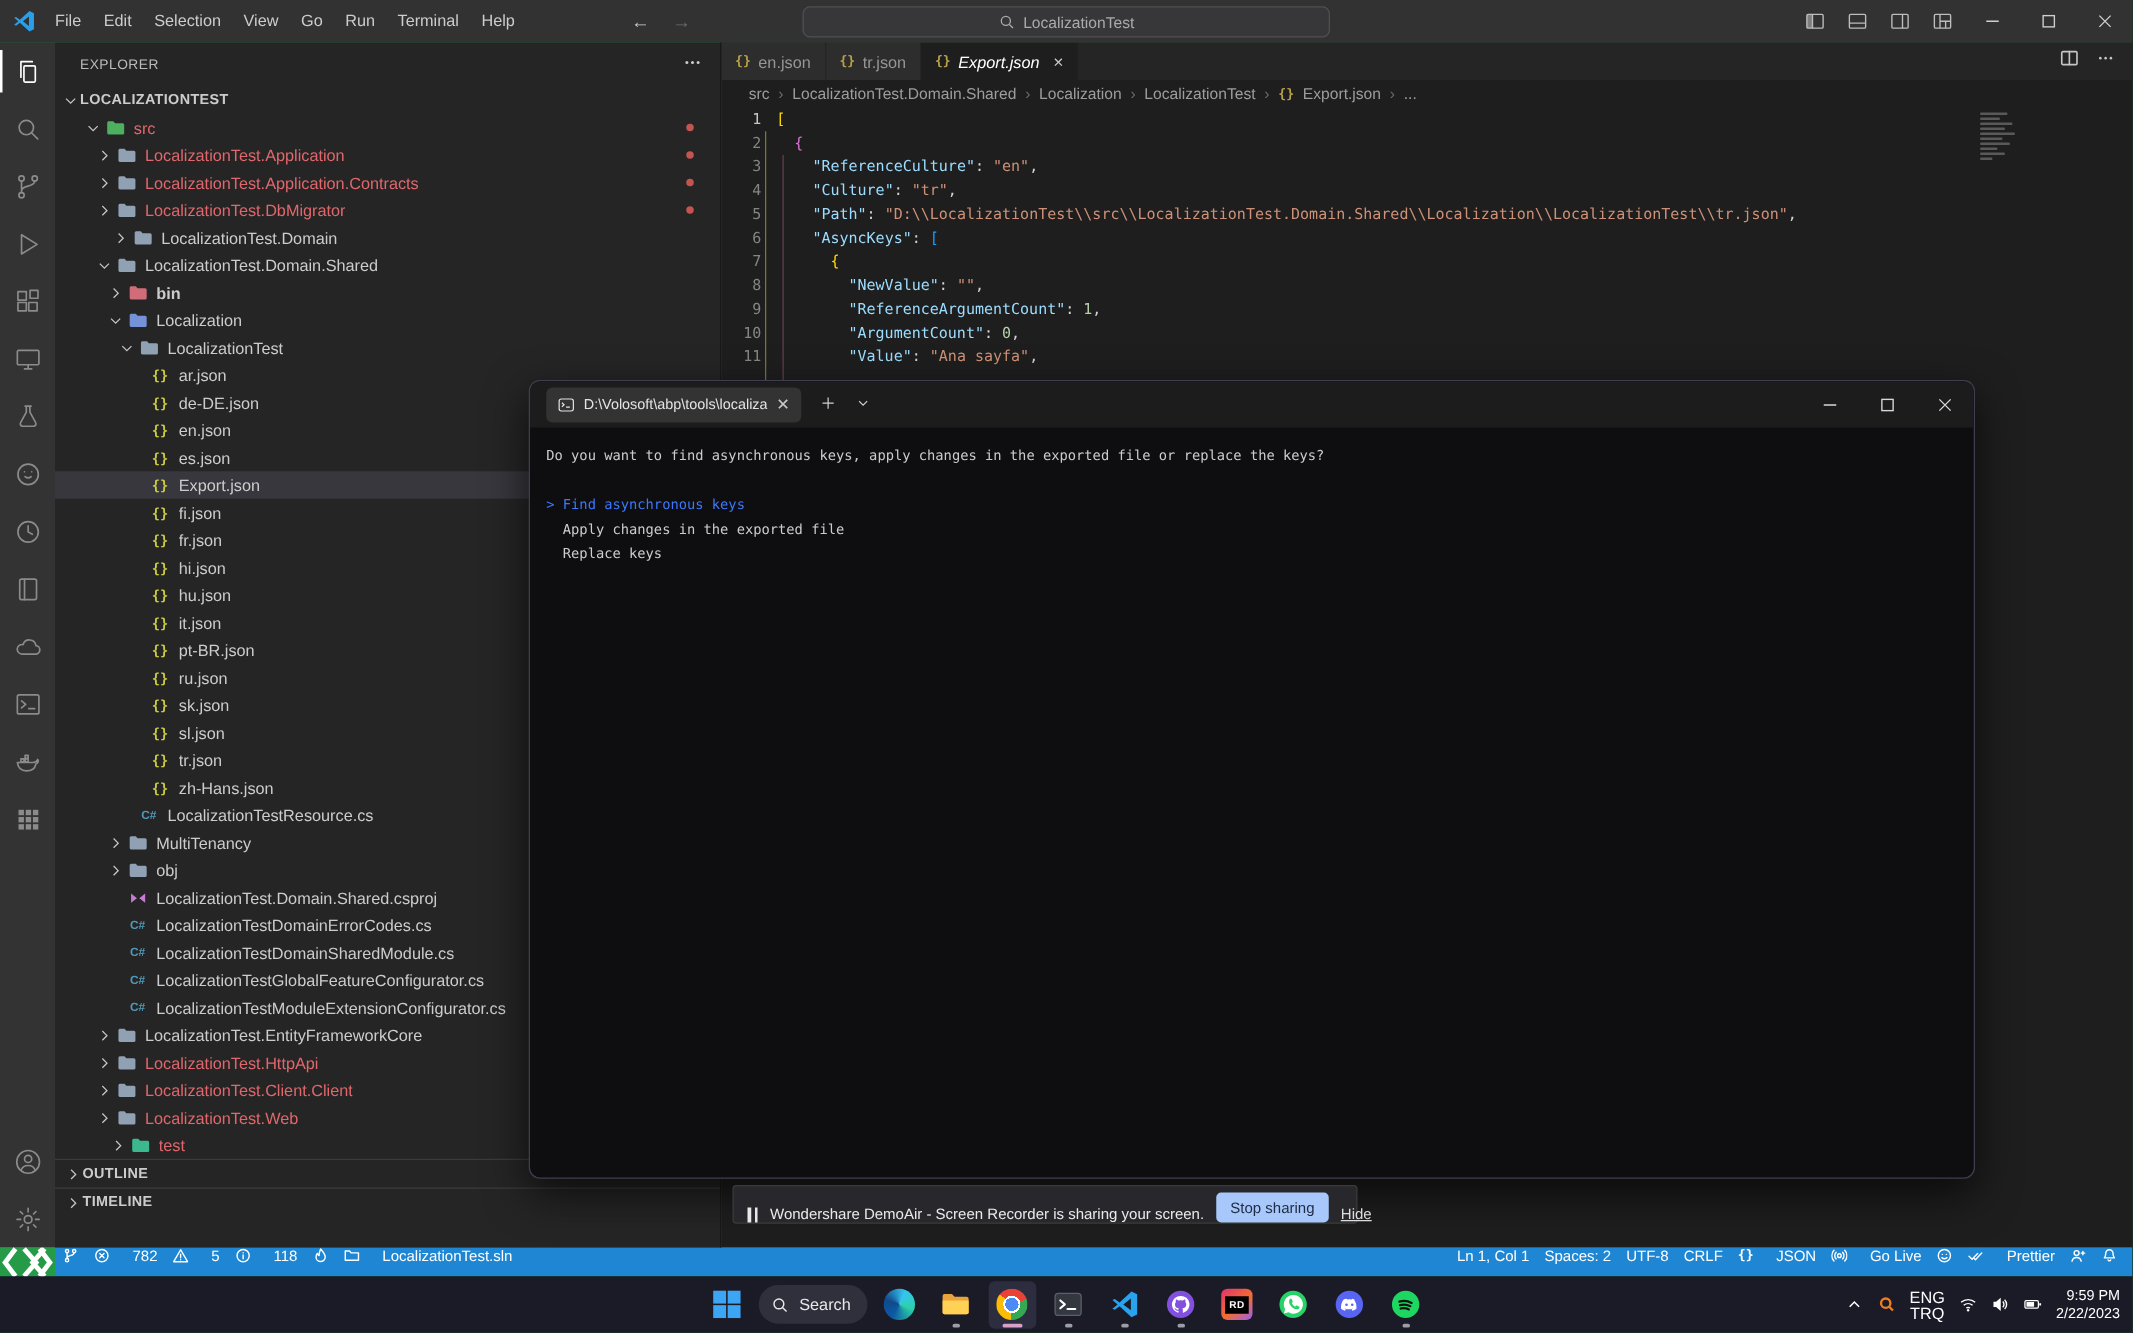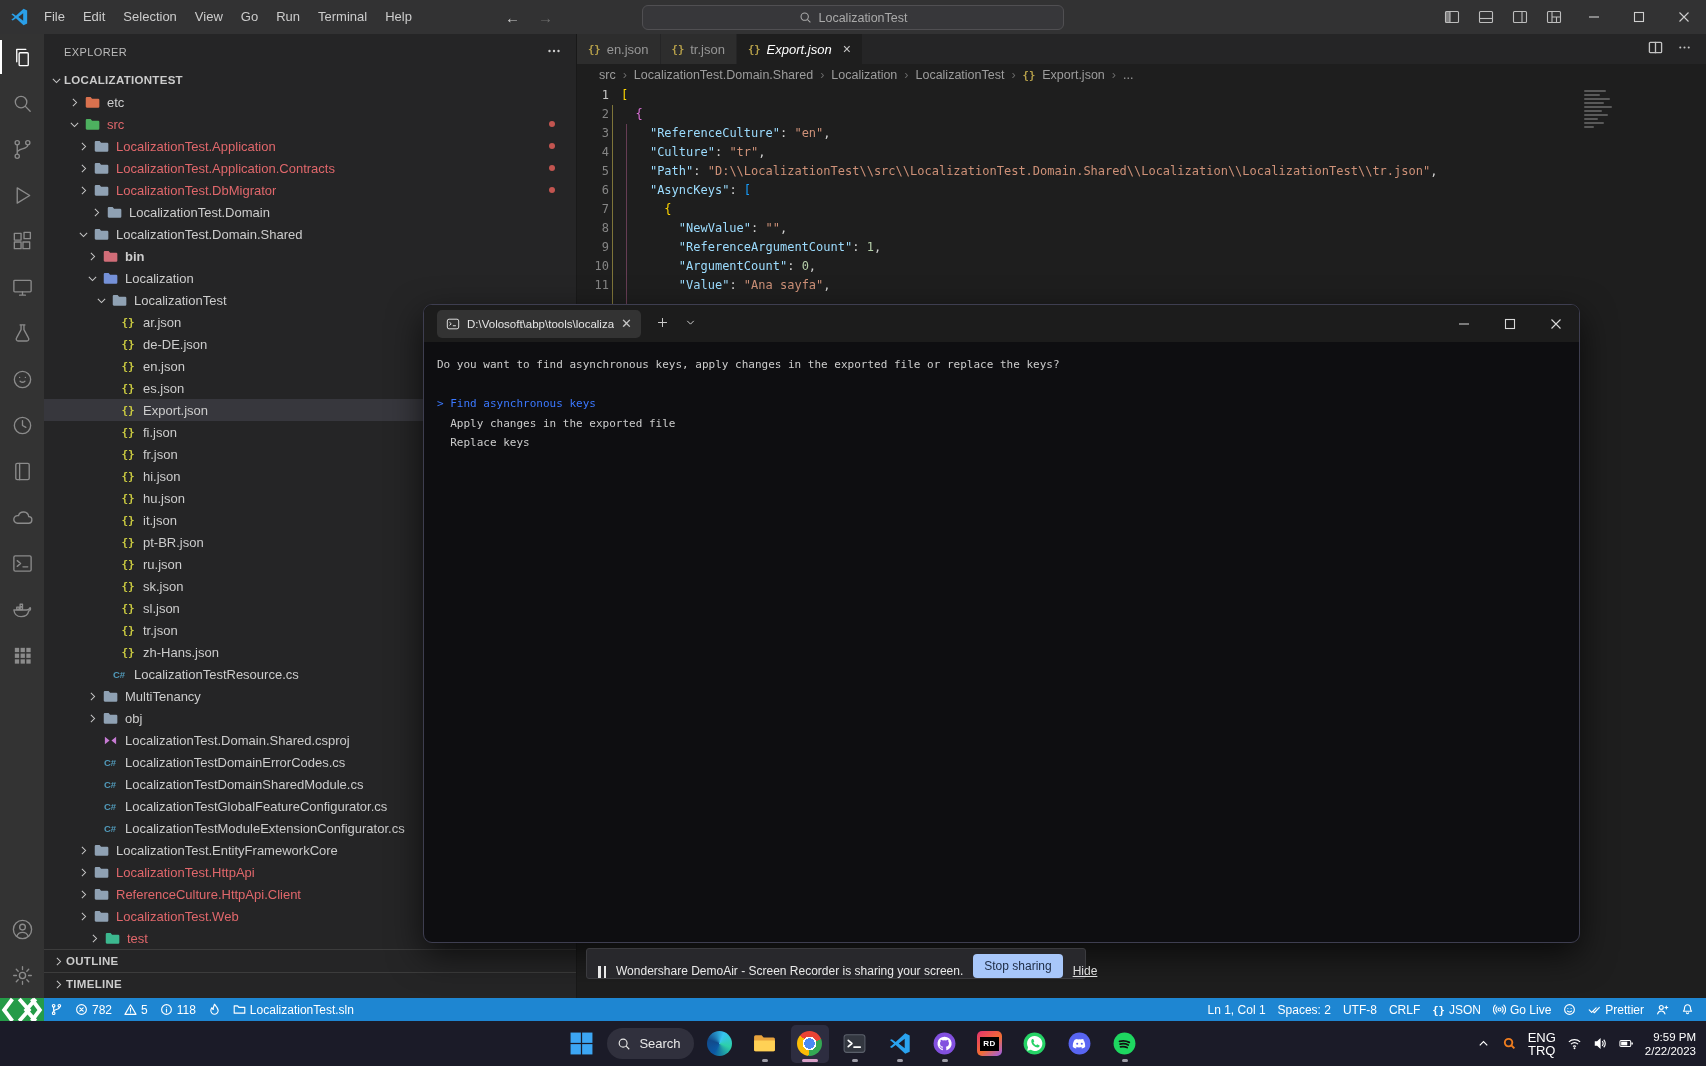--- a/index.html
+++ b/index.html
@@ -98,21 +98,21 @@
     border-radius:3px;display:flex;align-items:flex-end;gap:10px;padding:0 9px;box-sizing:border-box;}
   .pause-ic{display:flex;gap:3px;margin-left:2px;}
   .pause-ic i{width:2.5px;height:12px;background:#e8e8e8;display:block;}
   .sharebar .msg{color:#eaeaea;font-size:12px;white-space:nowrap;}
   .stop-btn{margin-left:auto;background:#a8c7fa;color:#1d2b43;border:none;border-radius:4px;font-size:12px;padding:5px 11px;font-family:inherit;white-space:nowrap;}
   .hide-link{color:#dddddd;font-size:12px;text-decoration:underline;margin-right:2px;}
 
   
   .statusbar{height:23px;flex:none;background:#1e86d2;display:flex;align-items:center;color:#ffffff;font-size:12px;}
   .sb-remote{width:44px;height:100%;flex:none;background:#259b48;display:flex;align-items:center;justify-content:center;}
-  .sb-item{display:flex;align-items:center;gap:4px;padding:0 6px;height:100%;white-space:nowrap;}
+  .sb-item{display:flex;align-items:flex-start;gap:18px;padding:0 6px;height:100%;white-space:nowrap;}
   .sb-item svg{width:13px;height:13px;}
   .sb-item .braces{font-family:"DejaVu Sans Mono",monospace;font-size:10.5px;font-weight:bold;}
   .sb-left{display:flex;height:100%;align-items:center;}
   .sb-right{margin-left:auto;display:flex;height:100%;align-items:center;padding-right:6px;}
 
   
   .taskbar{height:45px;flex:none;background:#1b1b28;display:flex;align-items:center;justify-content:center;gap:7px;position:relative;}
   .tk-slot{width:38px;height:38px;display:flex;align-items:center;justify-content:center;position:relative;border-radius:5px;}
   .tk-slot svg{width:25px;height:25px;}
   .tk-slot .dot{position:absolute;bottom:1px;left:50%;transform:translateX(-50%);width:6px;height:3px;border-radius:2px;background:#9d9da8;}
@@ -324,33 +324,20 @@
             <span class="chev">
               <svg viewBox="0 0 16 16" fill="none" stroke="currentColor" stroke-width="1.3">
                 <path d="M3.5 6L8 10.5 12.5 6"></path>
               </svg>
             </span>
             <span class="label root">LOCALIZATIONTEST</span>
           </div>
           <div class="trow" style="padding-left: 22px;">
             <span class="chev">
               <svg viewBox="0 0 16 16" fill="none" stroke="currentColor" stroke-width="1.3">
-                <path d="M6 3.5L10.5 8 6 12.5"></path>
-              </svg>
-            </span>
-            <span class="ficon" style="color: rgb(217, 113, 78);">
-              <svg viewBox="0 0 16 16">
-                <path fill="currentColor" d="M.8 3.5A1.3 1.3 0 0 1 2 2.2h4l1.5 1.7h6.5a1.3 1.3 0 0 1 1.3 1.3v7a1.3 1.3 0 0 1-1.3 1.3H2A1.3 1.3 0 0 1 .8 12.2z"></path>
-              </svg>
-            </span>
-            <span class="label">etc</span>
-          </div>
-          <div class="trow" style="padding-left: 22px;">
-            <span class="chev">
-              <svg viewBox="0 0 16 16" fill="none" stroke="currentColor" stroke-width="1.3">
                 <path d="M3.5 6L8 10.5 12.5 6"></path>
               </svg>
             </span>
             <span class="ficon" style="color: rgb(77, 176, 95);">
               <svg viewBox="0 0 16 16">
                 <path fill="currentColor" d="M.8 3.5A1.3 1.3 0 0 1 2 2.2h4l1.5 1.7h6.5a1.3 1.3 0 0 1 1.3 1.3v7a1.3 1.3 0 0 1-1.3 1.3H2A1.3 1.3 0 0 1 .8 12.2z"></path>
               </svg>
             </span>
             <span class="label mod">src</span>
             <span class="dotbadge"></span>
@@ -674,21 +661,21 @@
             <span class="chev">
               <svg viewBox="0 0 16 16" fill="none" stroke="currentColor" stroke-width="1.3">
                 <path d="M6 3.5L10.5 8 6 12.5"></path>
               </svg>
             </span>
             <span class="ficon" style="color: rgb(143, 161, 179);">
               <svg viewBox="0 0 16 16">
                 <path fill="currentColor" d="M.8 3.5A1.3 1.3 0 0 1 2 2.2h4l1.5 1.7h6.5a1.3 1.3 0 0 1 1.3 1.3v7a1.3 1.3 0 0 1-1.3 1.3H2A1.3 1.3 0 0 1 .8 12.2z"></path>
               </svg>
             </span>
-            <span class="label mod">ReferenceCulture.HttpApi.Client</span>
+            <span class="label mod">LocalizationTest.Client.Client</span>
           </div>
           <div class="trow" style="padding-left: 31px;">
             <span class="chev">
               <svg viewBox="0 0 16 16" fill="none" stroke="currentColor" stroke-width="1.3">
                 <path d="M6 3.5L10.5 8 6 12.5"></path>
               </svg>
             </span>
             <span class="ficon" style="color: rgb(143, 161, 179);">
               <svg viewBox="0 0 16 16">
                 <path fill="currentColor" d="M.8 3.5A1.3 1.3 0 0 1 2 2.2h4l1.5 1.7h6.5a1.3 1.3 0 0 1 1.3 1.3v7a1.3 1.3 0 0 1-1.3 1.3H2A1.3 1.3 0 0 1 .8 12.2z"></path>

